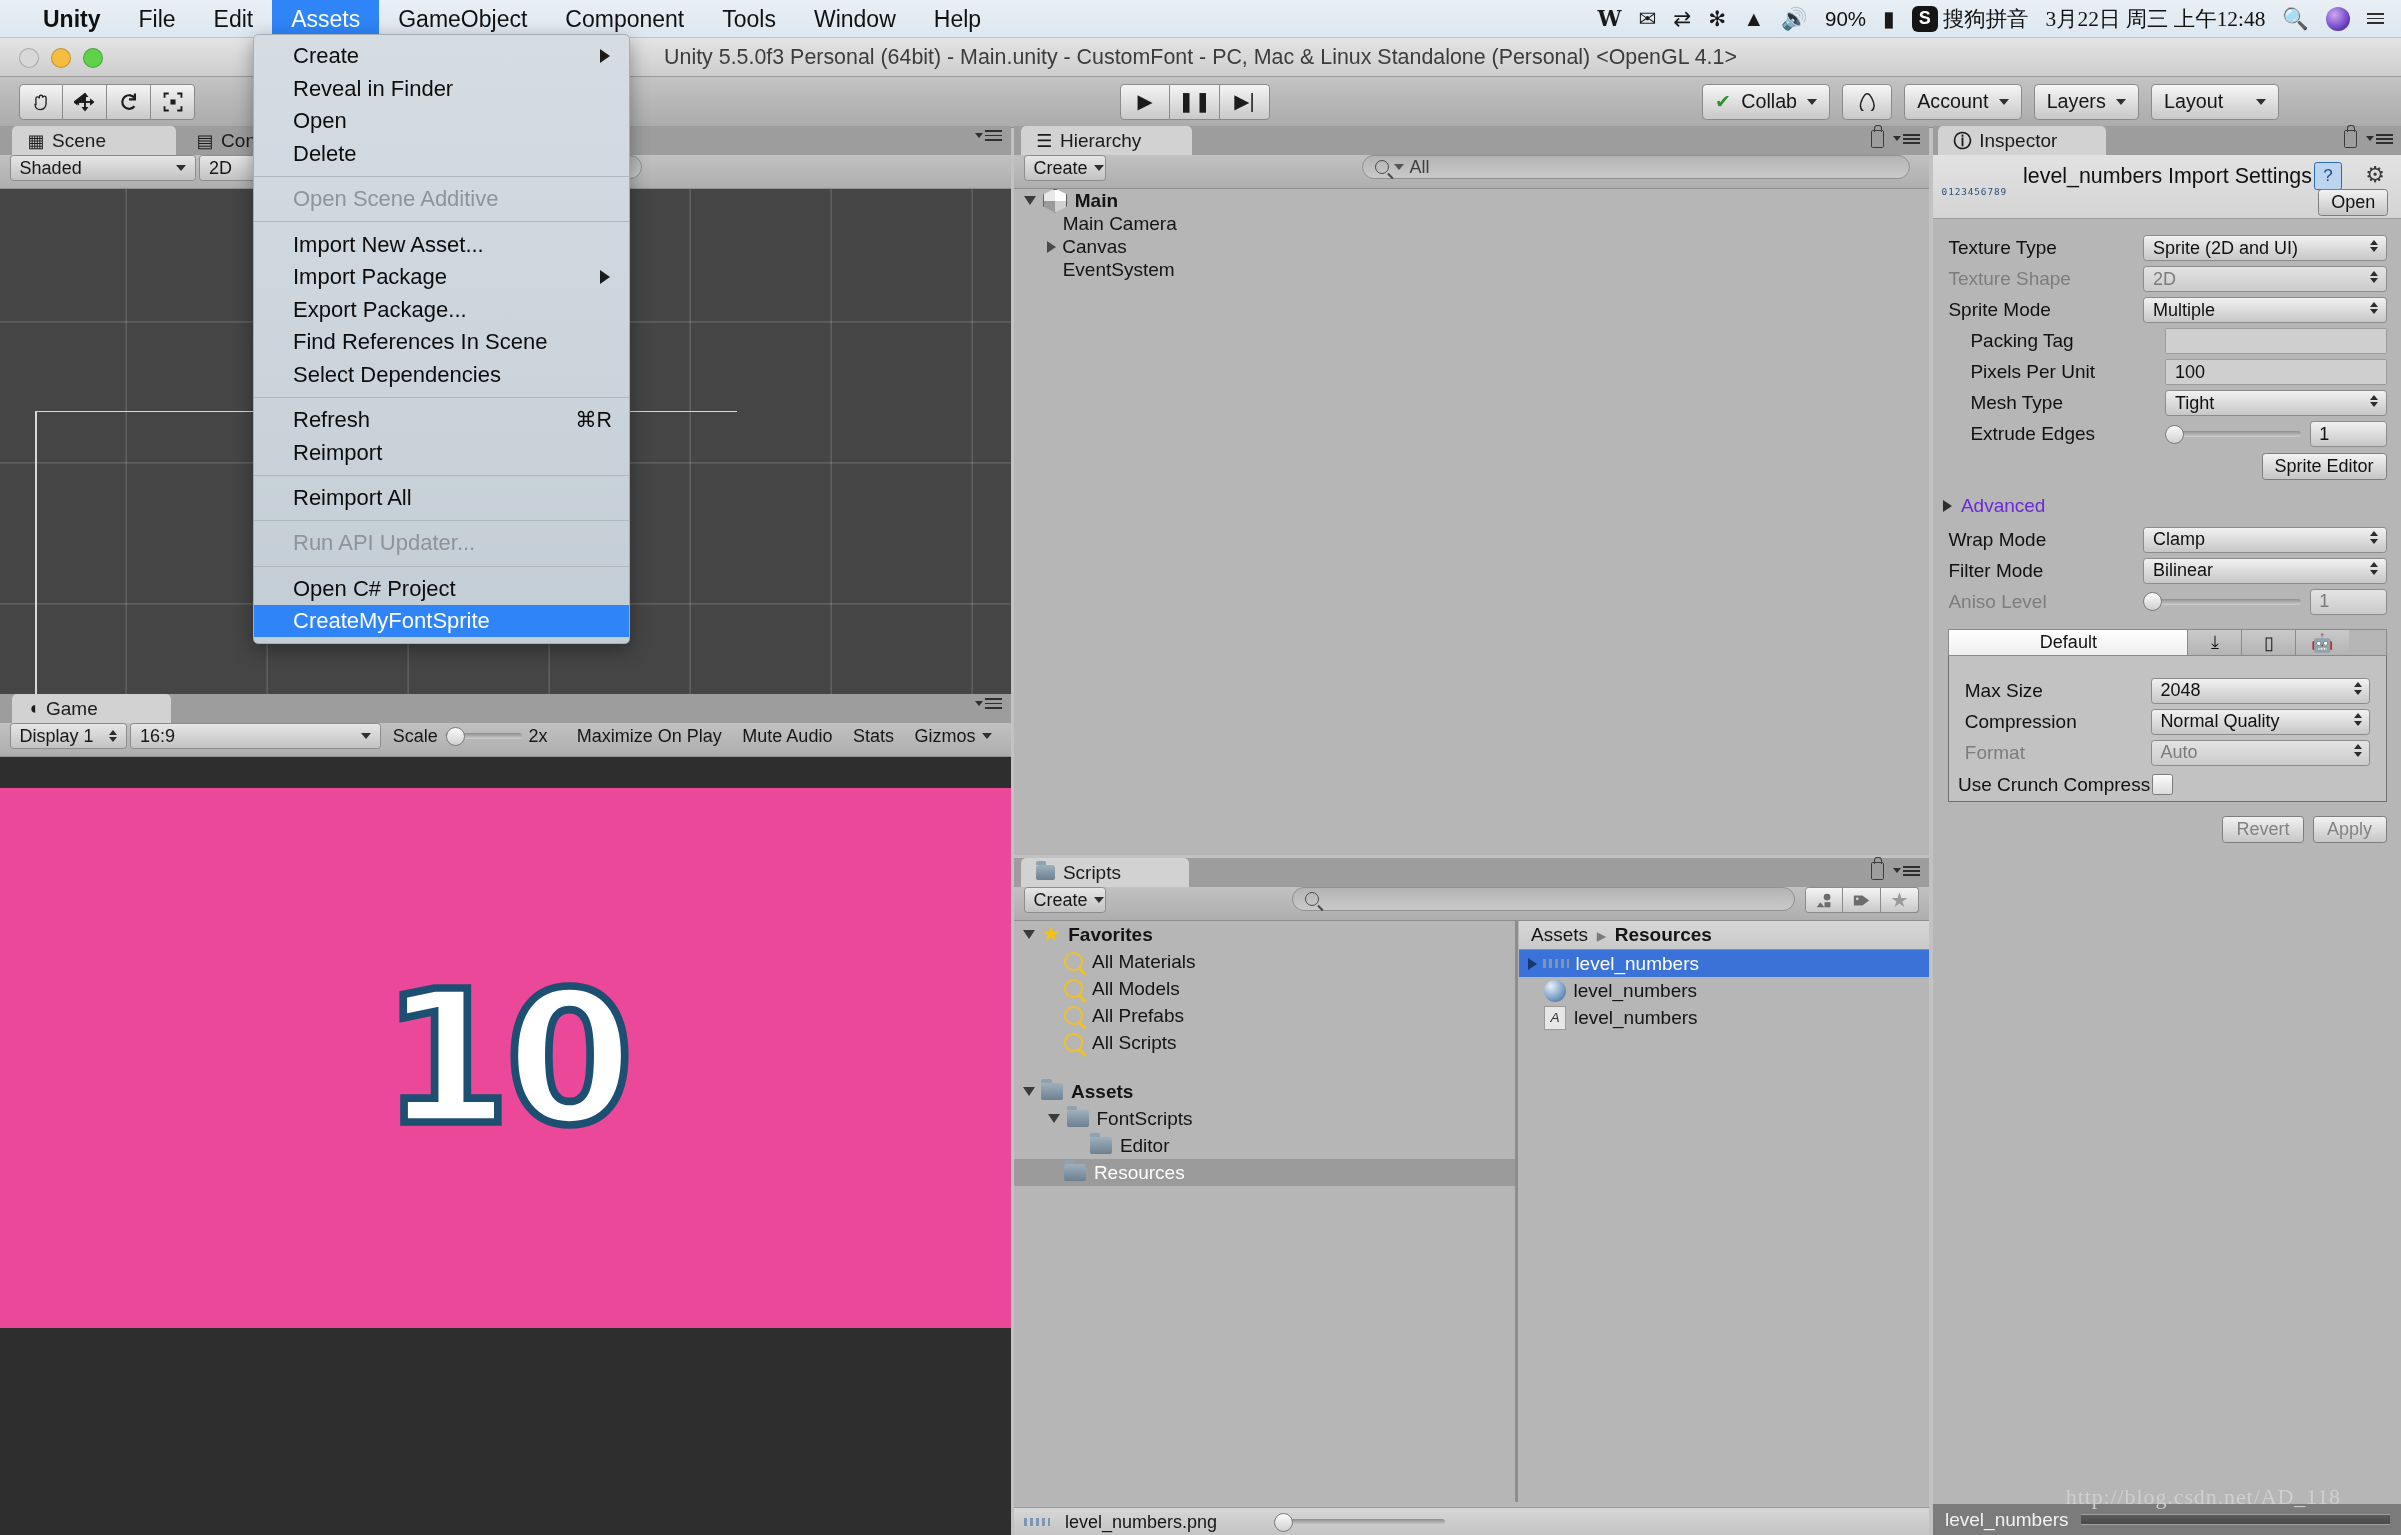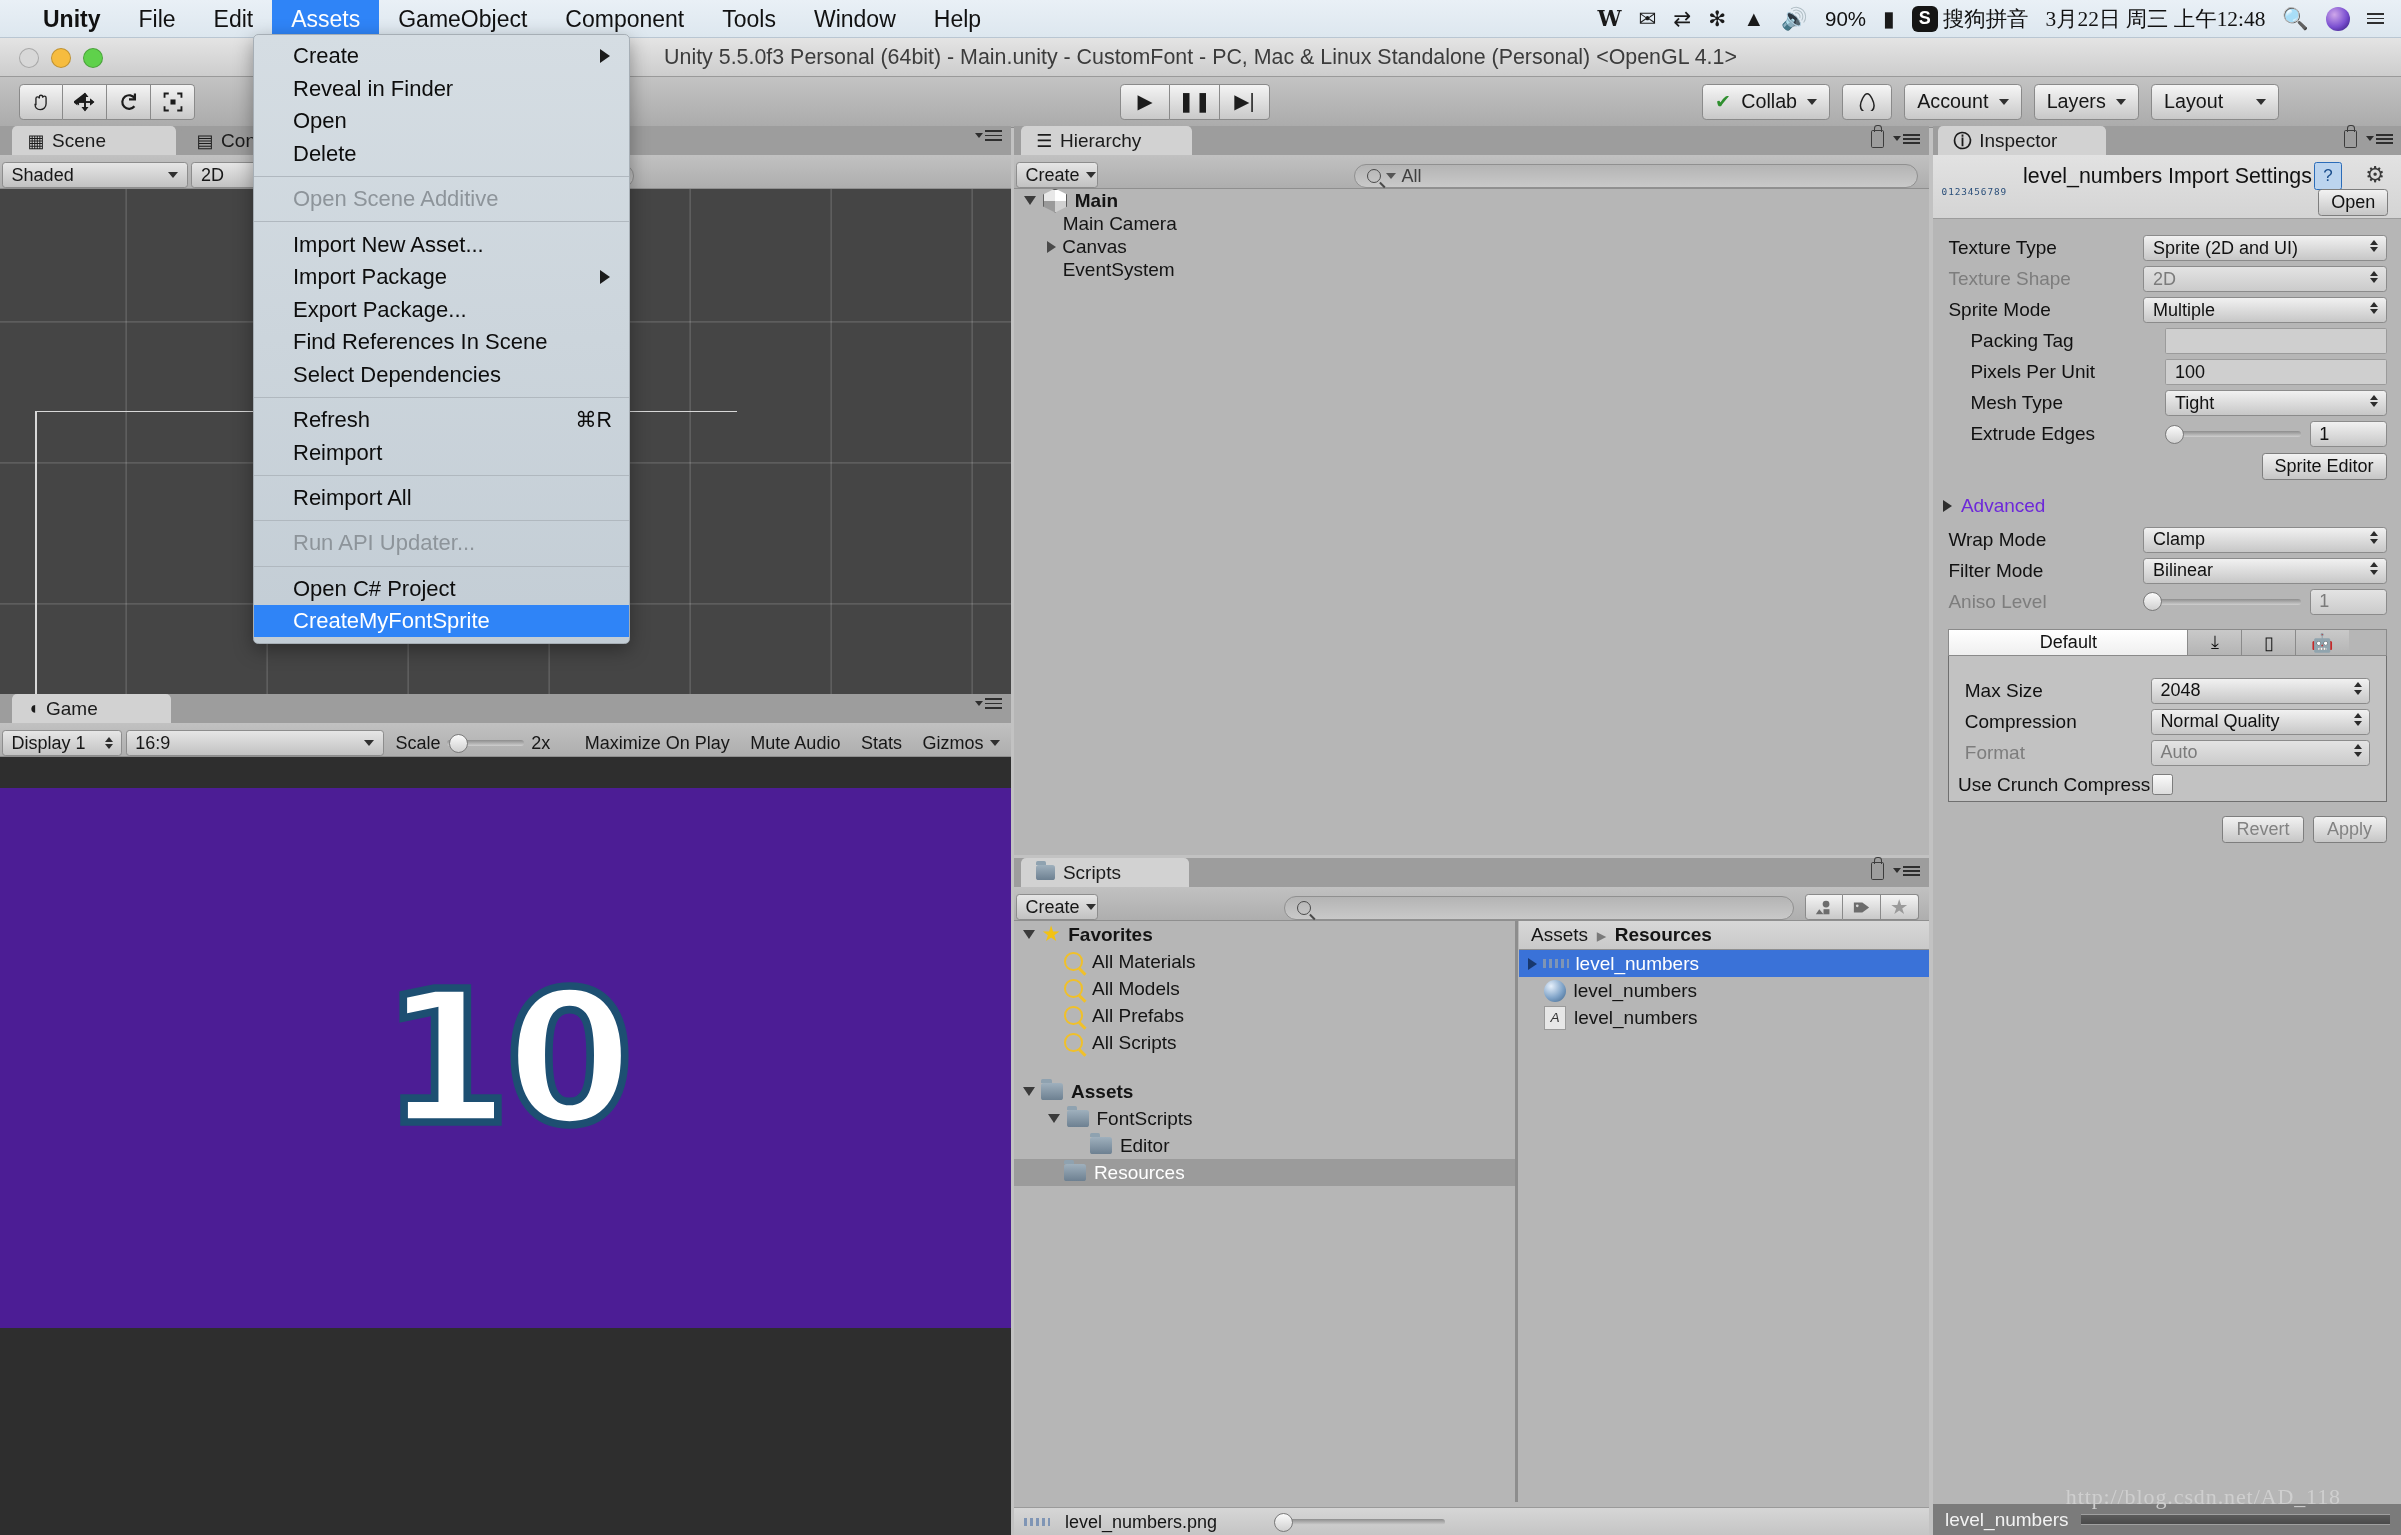--- a/index.html
+++ b/index.html
@@ -60,21 +60,21 @@
   .tabicons{position:absolute;right:8.6px;top:4.3px;display:flex;gap:8.6px;align-items:center;}
   .ico-lock{width:11px;height:15.4px;border:1.7px solid #3c3c3c;border-radius:1.7px;position:relative;}
   .ico-lock:after{content:"";position:absolute;left:1.7px;top:-6.8px;width:6px;height:6.8px;
     border:1.7px solid #3c3c3c;border-bottom:none;border-radius:3.4px 3.4px 0 0;}
   .ico-menu{display:flex;align-items:center;gap:2.6px;}
   .ico-menu .lines{display:flex;flex-direction:column;gap:2.6px;}
   .ico-menu .lines i{display:block;width:17px;height:1.7px;background:#2e2e2e;}
   .ico-menu .tri{width:0;height:0;border-left:4.3px solid transparent;border-right:4.3px solid transparent;border-top:5.1px solid #2e2e2e;}
 
   .subbar{height:34px;background:linear-gradient(#c1c1c1,#aeaeae);
-    border-bottom:0.9px solid #8f8f8f;display:flex;align-items:flex-end;padding:0 2px;box-sizing:border-box;gap:3.4px;}
+    border-bottom:0.9px solid #8f8f8f;display:flex;align-items:flex-start;padding:0 10px;box-sizing:border-box;gap:3.4px;}
   .sbbtn{height:26px;box-sizing:border-box;padding:0 8.6px;font-size:18px;color:#171717;
     background:linear-gradient(#e6e6e6,#c2c2c2);border:0.9px solid #8d8d8d;border-radius:3.4px;
     display:flex;align-items:center;gap:6.8px;white-space:nowrap;}
   .sbflat{height:26px;padding:0 8.6px;font-size:18px;color:#171717;display:flex;align-items:center;gap:6.8px;white-space:nowrap;}
   .searchbox{flex:1;height:24px;background:linear-gradient(#b4b4b4,#c9c9c9);
     border:0.9px solid #909090;border-radius:12px;display:flex;align-items:center;gap:5.1px;
     padding:0 12px;font-size:18px;color:#3f3f3f;box-sizing:border-box;}
   .mag{width:12px;height:12px;border:1.7px solid #4a4a4a;border-radius:50%;position:relative;flex:none;}
   .mag:after{content:"";position:absolute;right:-5.1px;bottom:-3.4px;width:6.8px;height:1.7px;background:#4a4a4a;transform:rotate(45deg);}
 
@@ -139,21 +139,21 @@
   .statusbar{height:29px;display:flex;align-items:center;padding:0 10.3px;box-sizing:border-box;
     background:linear-gradient(#d6d6d6,#c4c4c4);border-top:0.9px solid #9a9a9a;font-size:18px;color:#151515;gap:8.6px;}
 
   
   .scene-grid{position:absolute;inset:0;background:#454545;
     background-image:linear-gradient(to right,rgba(255,255,255,.22) 0.9px,transparent 0.9px),
                      linear-gradient(to bottom,rgba(255,255,255,.22) 0.9px,transparent 0.9px);
     background-size:141px 141px;background-position:-15.4px -8.6px;}
   .scene-rect{position:absolute;left:35px;top:222px;width:701px;height:188px;border:1.7px solid #d8d8d8;border-right:none;border-bottom:none;}
   .scene-rect2{position:absolute;left:35px;top:222px;width:1.7px;height:410px;background:#d8d8d8;}
-  .gameview{position:absolute;background:#4c1d95;}
+  .gameview{position:absolute;background:#ec4899;}
   .gamebars{position:absolute;background:#2e2e2e;}
   .num10{font-size:184px;font-weight:bold;letter-spacing:-5.1px;
     -webkit-text-stroke:7.7px #1d4f72;color:#fff;font-family:"DejaVu Sans",sans-serif;}
 
   
   .menu{position:absolute;left:253px;top:34px;width:375px;
     background:linear-gradient(#d5dde3,#c3cdd5);border:0.9px solid #a6aeb5;border-radius:5.1px;
     box-shadow:0 6px 19px rgba(0,0,0,.35);padding:5.1px 0;z-index:60;}
   .mrow{height:32.5px;display:flex;align-items:center;padding:0 15.4px 0 39px;
     font-size:22px;color:#0d0d0d;position:relative;white-space:nowrap;}

